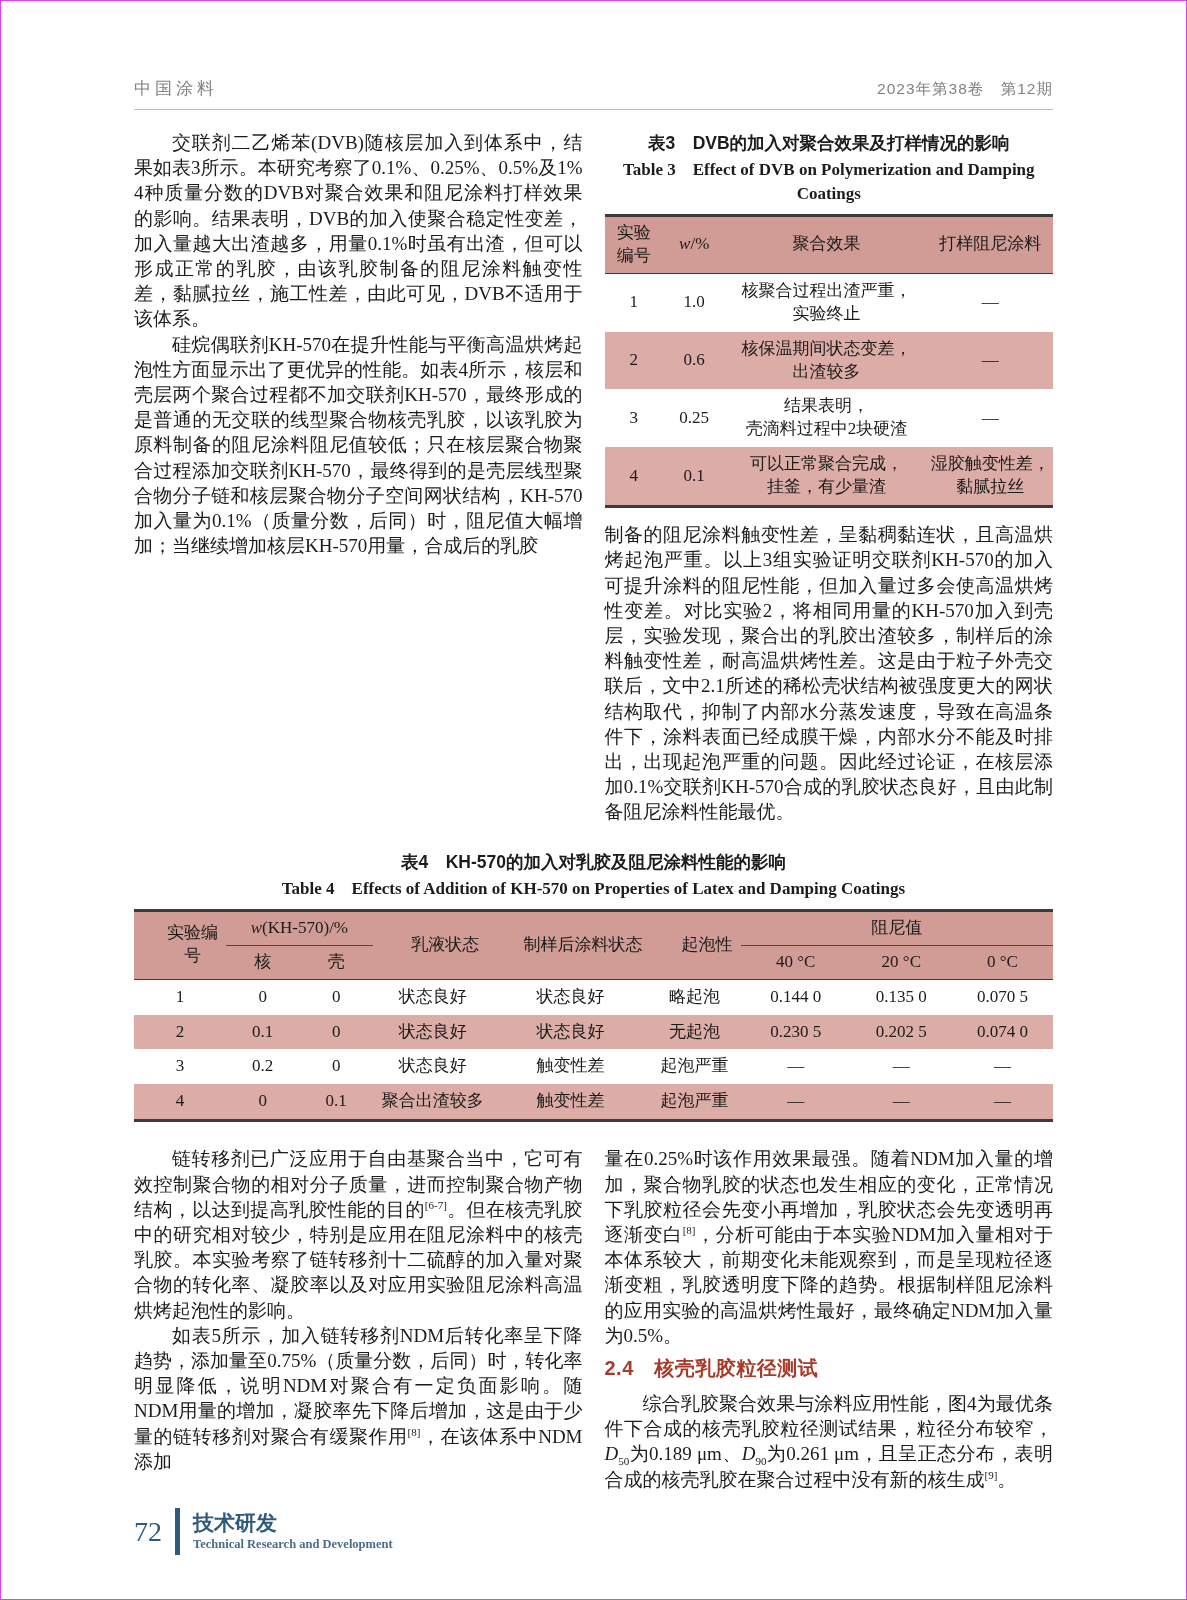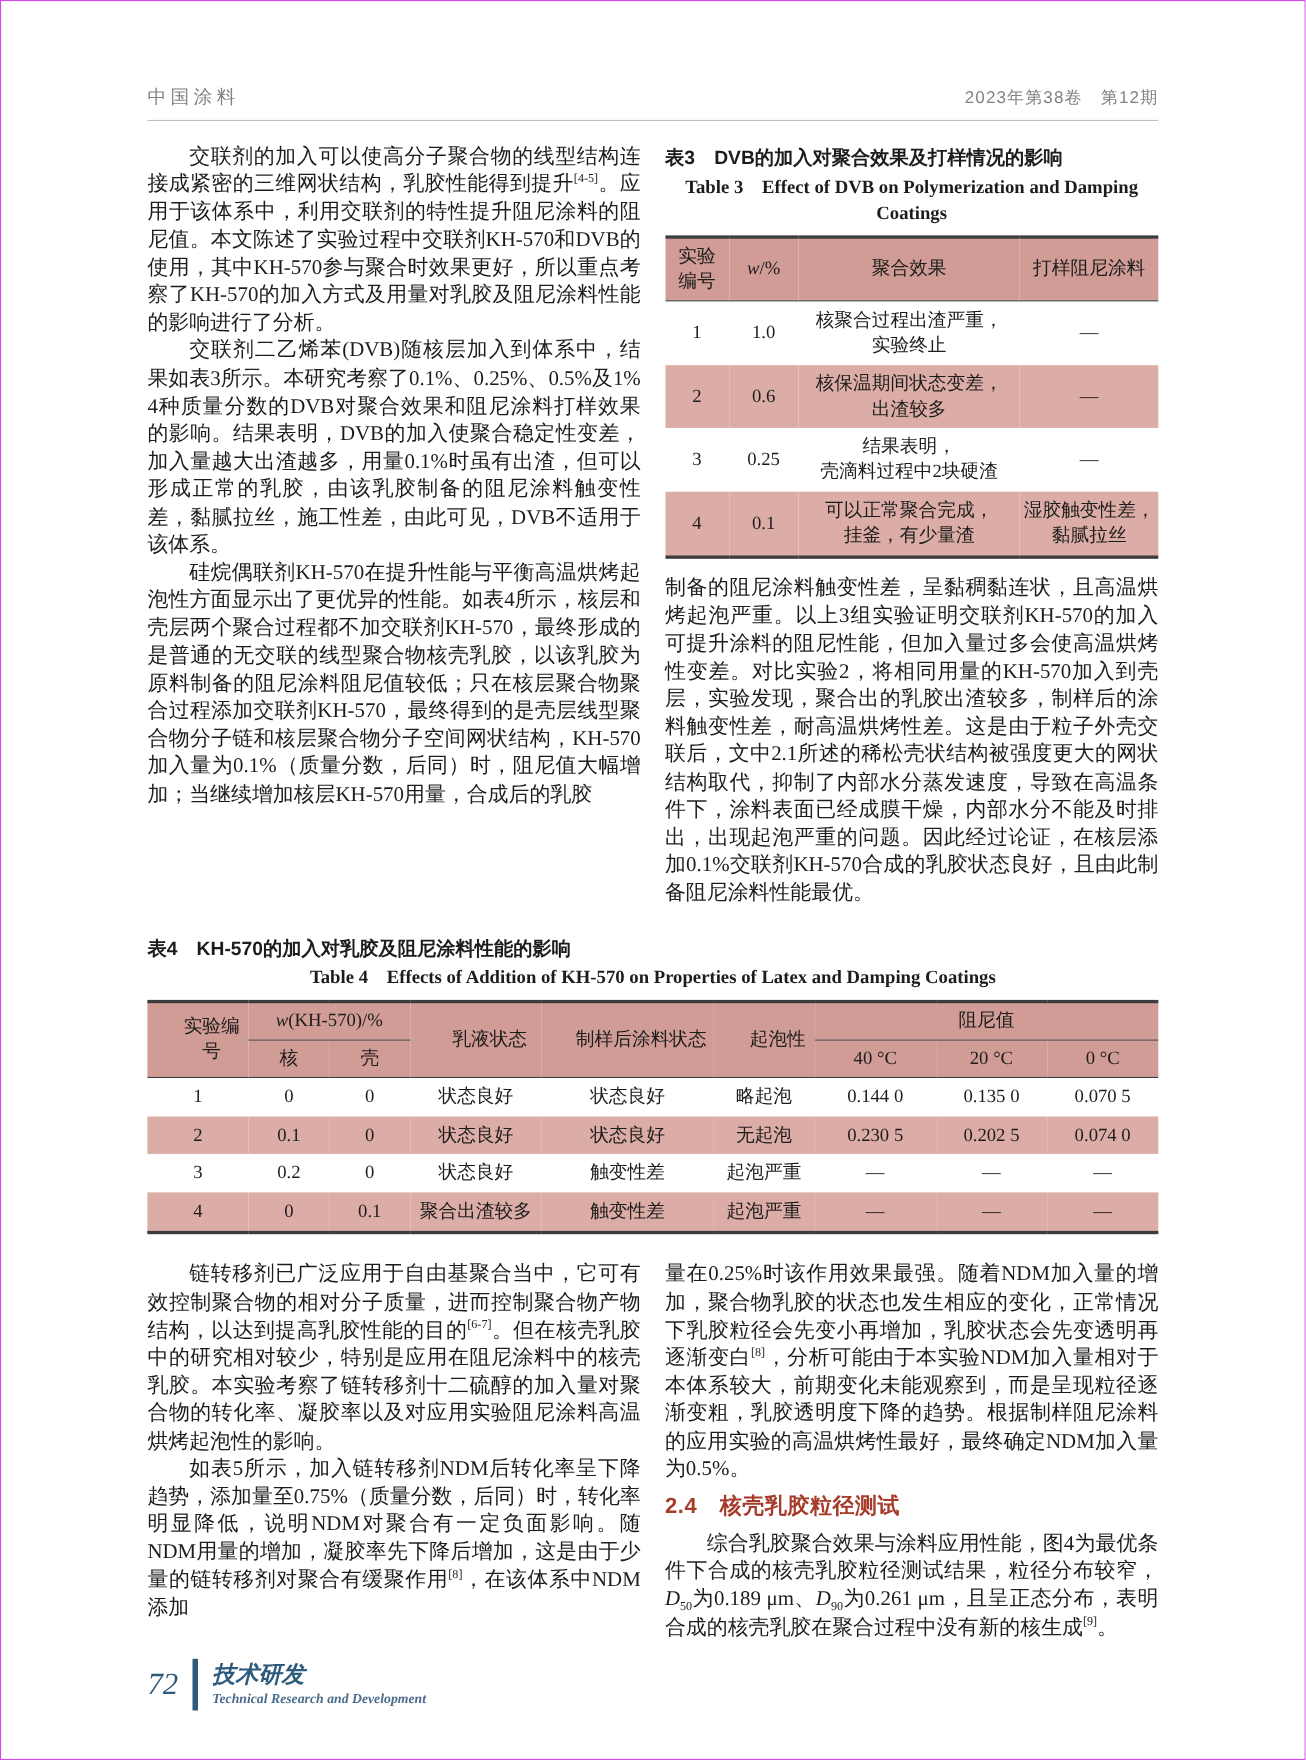--- a/index.html
+++ b/index.html
@@ -31,21 +31,21 @@
   }
   p.body{
     font-size:19px;line-height:25.2px;margin:0;text-align:justify;
   }
   p.indent{text-indent:2em;}
   sup{font-size:.58em;line-height:0;}
   sub{font-size:.58em;line-height:0;}
   
   .tbl-cap-cn{
     font-family:"Liberation Sans",sans-serif;font-weight:700;
-    font-size:17.5px;line-height:1.5;margin:0;
+    font-size:17.5px;text-align:center;line-height:1.5;margin:0;
   }
   .tbl-cap-en{
     font-family:"Liberation Serif",serif;font-weight:700;
     font-size:17px;text-align:center;line-height:1.4;margin:2px 0 8px 0;
   }
   table{
     width:100%;border-collapse:collapse;
     border-top:3px solid #3c3c3c;border-bottom:3px solid #3c3c3c;
     font-size:17px;
   }
@@ -57,21 +57,21 @@
   thead th[rowspan]{border-bottom:1.5px solid #3c3c3c;padding-left:28px;}
   thead th.group{border-bottom:1px solid #4a4a4a;}
   tbody td{
     padding:6px 3px;text-align:center;white-space:pre-line;line-height:1.35;
   }
   tr.zebra td{background:#dcaca6;}
   .t4-wrap{margin-top:24px;}
   
   .page-footer{
     margin-top:auto;margin-bottom:44px;
-    display:flex;align-items:center;gap:13px;font-style:italic;
+    display:flex;align-items:center;gap:13px;
   }
   .page-num{font-size:28px;color:#2e5a7c;font-family:"Liberation Serif",serif;}
   .footer-bar{width:5px;height:47px;background:#2e5a7c;}
   .footer-cn{
     font-family:"Liberation Sans",sans-serif;font-weight:700;
     font-size:21px;color:#2e5a7c;line-height:1.15;
   }
   .footer-en{
     font-family:"Liberation Serif",serif;font-weight:700;
     font-size:12.5px;color:#4a6b8c;margin-top:2px;
@@ -83,21 +83,20 @@
 <div class="page">
 
   <div class="page-header">
     <span class="journal-name">中国涂料</span>
     <span class="issue-info">2023年第38卷　第12期</span>
   </div>
 
   <div class="two-col row1">
 
     <div class="col">
-      <p class="body indent">交联剂的加入可以使高分子聚合物的线型结构连接成紧密的三维网状结构，乳胶性能得到提升<sup>[4-5]</sup>。应用于该体系中，利用交联剂的特性提升阻尼涂料的阻尼值。本文陈述了实验过程中交联剂KH-570和DVB的使用，其中KH-570参与聚合时效果更好，所以重点考察了KH-570的加入方式及用量对乳胶及阻尼涂料性能的影响进行了分析。</p>
       <p class="body indent">交联剂二乙烯苯(DVB)随核层加入到体系中，结果如表3所示。本研究考察了0.1%、0.25%、0.5%及1% 4种质量分数的DVB对聚合效果和阻尼涂料打样效果的影响。结果表明，DVB的加入使聚合稳定性变差，加入量越大出渣越多，用量0.1%时虽有出渣，但可以形成正常的乳胶，由该乳胶制备的阻尼涂料触变性差，黏腻拉丝，施工性差，由此可见，DVB不适用于该体系。</p>
       <p class="body indent">硅烷偶联剂KH-570在提升性能与平衡高温烘烤起泡性方面显示出了更优异的性能。如表4所示，核层和壳层两个聚合过程都不加交联剂KH-570，最终形成的是普通的无交联的线型聚合物核壳乳胶，以该乳胶为原料制备的阻尼涂料阻尼值较低；只在核层聚合物聚合过程添加交联剂KH-570，最终得到的是壳层线型聚合物分子链和核层聚合物分子空间网状结构，KH-570加入量为0.1%（质量分数，后同）时，阻尼值大幅增加；当继续增加核层KH-570用量，合成后的乳胶</p>
     </div>
 
     <div class="col">
       <p class="tbl-cap-cn">表3　DVB的加入对聚合效果及打样情况的影响</p>
       <p class="tbl-cap-en">Table 3　Effect of DVB on Polymerization and Damping Coatings</p>
 
       <table>
         <colgroup>

